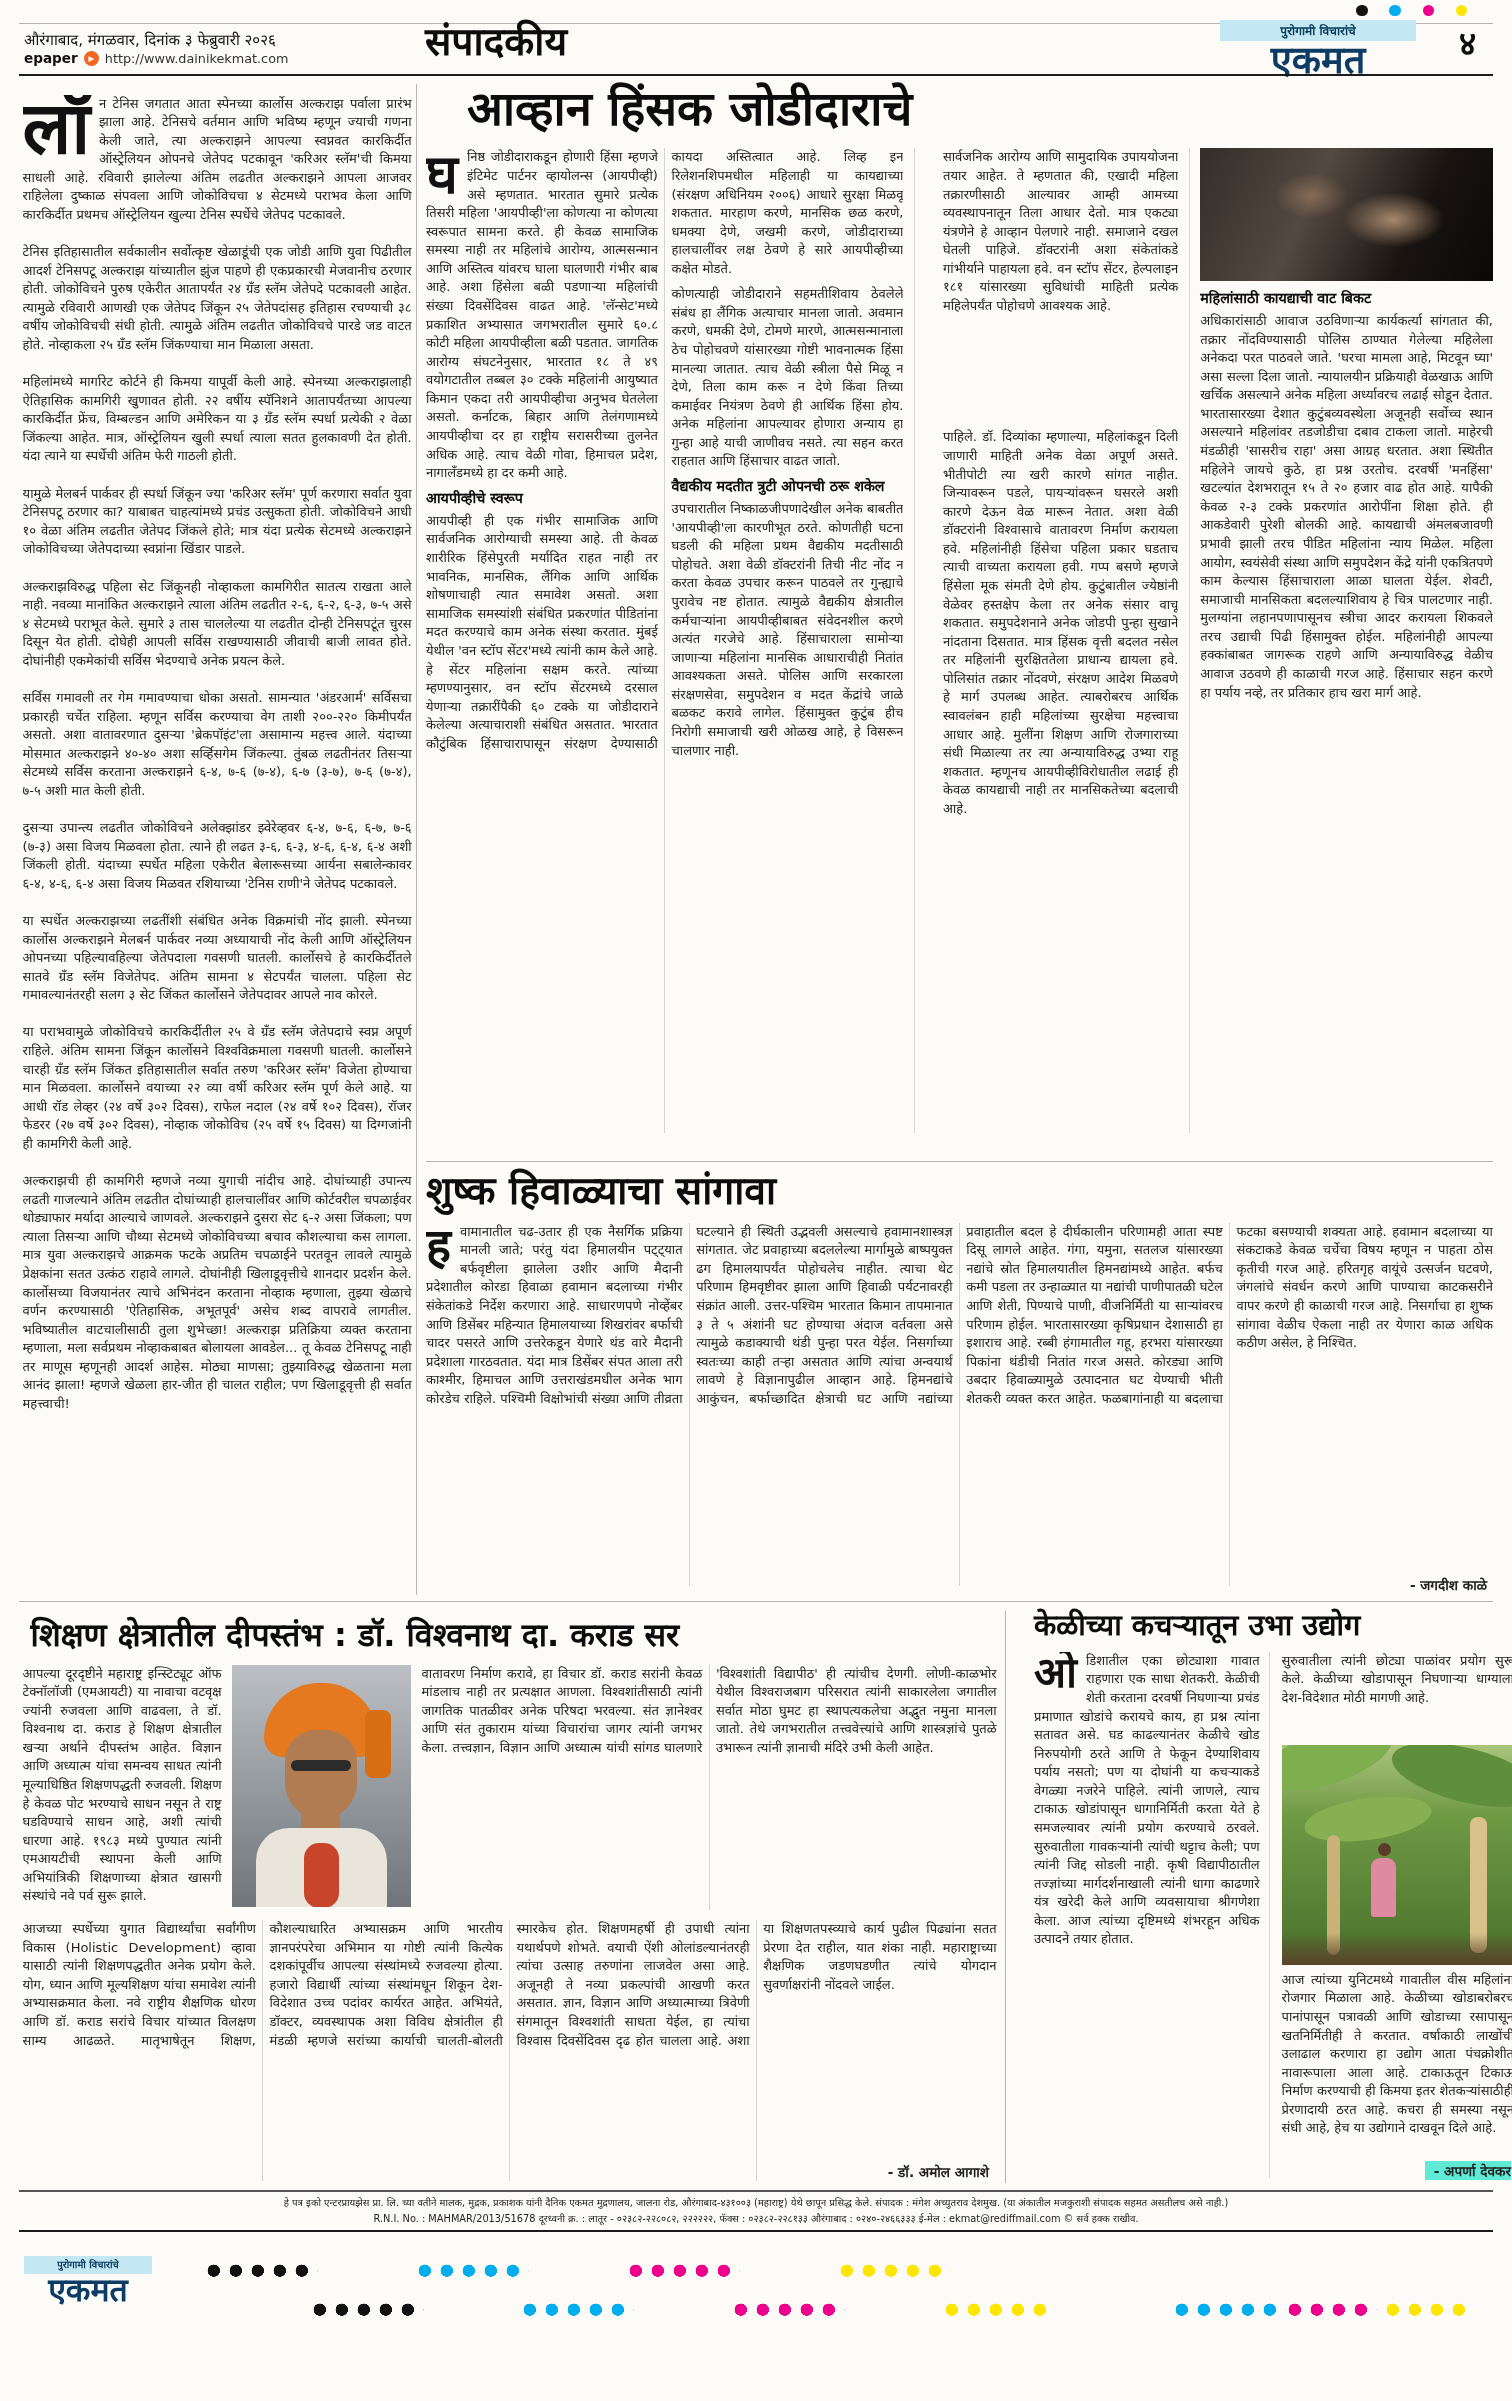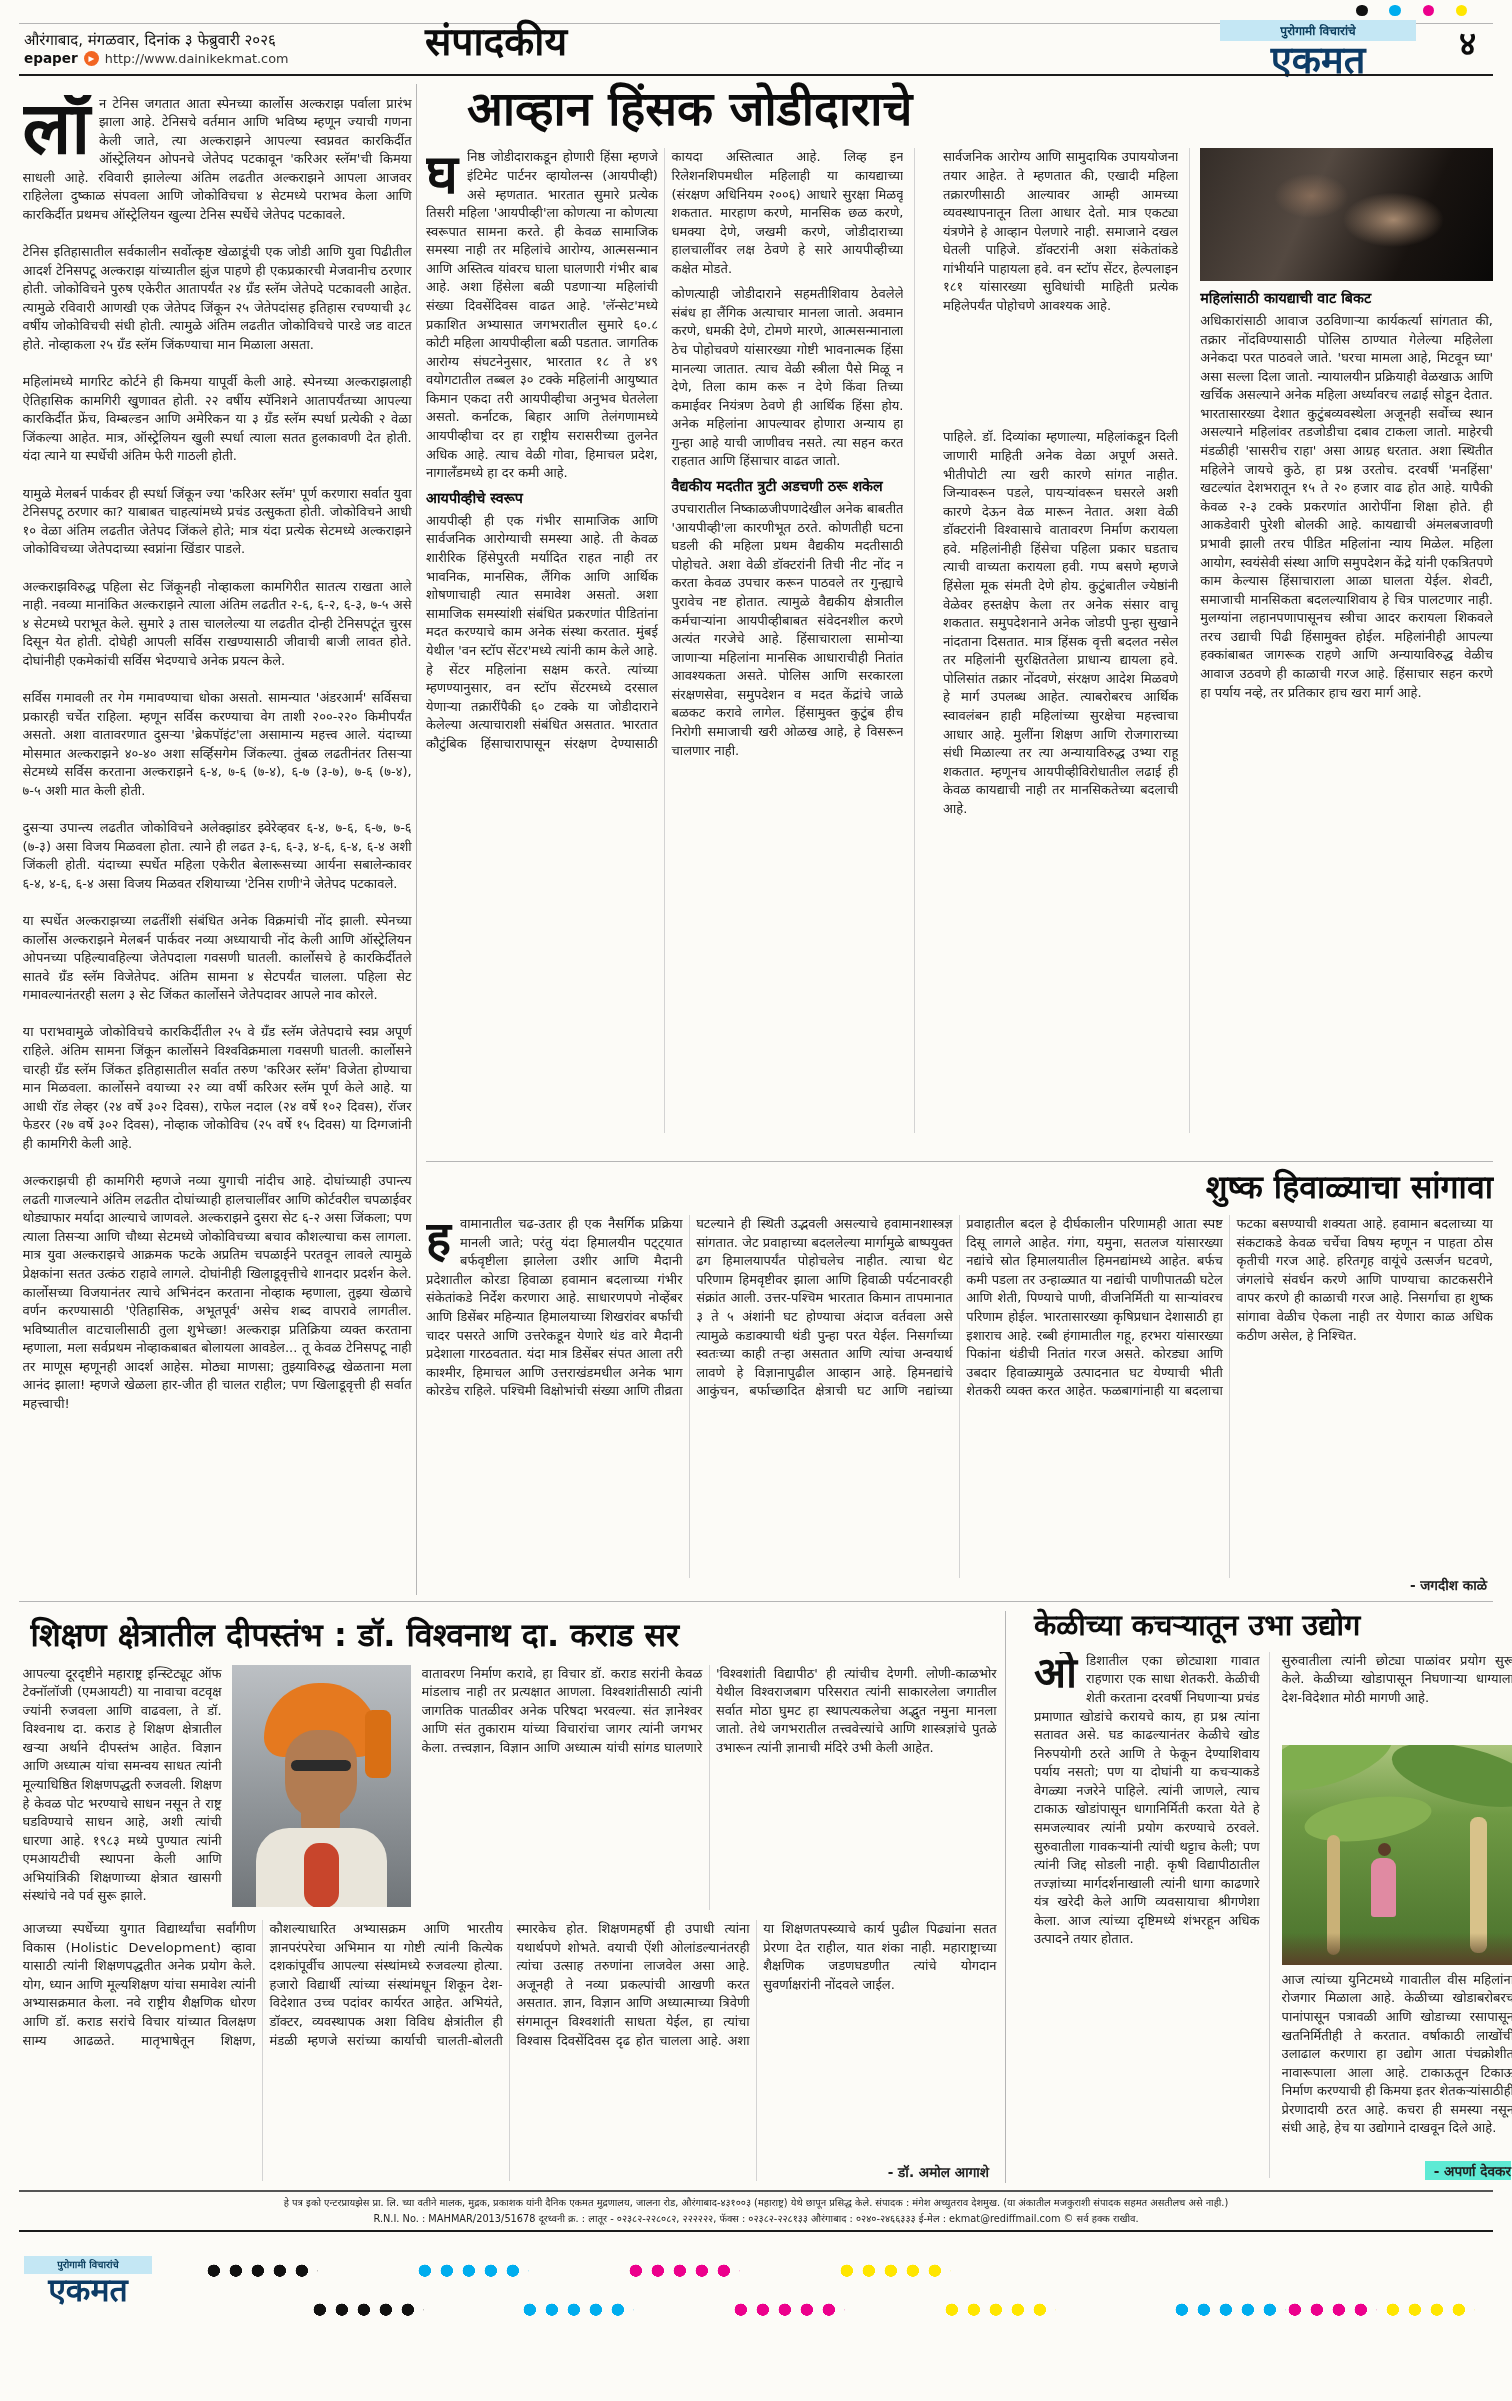--- a/index.html
+++ b/index.html
@@ -87,21 +87,21 @@
 <section class="abs" style="left:426px;top:84px;width:1067px;height:1069px;">
   <h1 class="hl" style="font-size:47px;margin:0;padding-left:41px;">आव्हान हिंसक जोडीदाराचे</h1>
   <div style="display:flex;gap:10.5px;margin-top:13.6px;height:985px;">
 
     <div class="cols2 clip" style="width:491px;height:100%;">
       <span class="dropcap" style="font-size:54px;">घ</span>
       <div class="bt">निष्ठ जोडीदाराकडून होणारी हिंसा म्हणजे इंटिमेट पार्टनर व्हायोलन्स (आयपीव्ही) असे म्हणतात. भारतात सुमारे प्रत्येक तिसरी महिला 'आयपीव्ही'ला कोणत्या ना कोणत्या स्वरूपात सामना करते. ही केवळ सामाजिक समस्या नाही तर महिलांचे आरोग्य, आत्मसन्मान आणि अस्तित्व यांवरच घाला घालणारी गंभीर बाब आहे. अशा हिंसेला बळी पडणाऱ्या महिलांची संख्या दिवसेंदिवस वाढत आहे. 'लॅन्सेट'मध्ये प्रकाशित अभ्यासात जगभरातील सुमारे ६०.८ कोटी महिला आयपीव्हीला बळी पडतात. जागतिक आरोग्य संघटनेनुसार, भारतात १८ ते ४९ वयोगटातील तब्बल ३० टक्के महिलांनी आयुष्यात किमान एकदा तरी आयपीव्हीचा अनुभव घेतलेला असतो. कर्नाटक, बिहार आणि तेलंगणामध्ये आयपीव्हीचा दर हा राष्ट्रीय सरासरीच्या तुलनेत अधिक आहे. त्याच वेळी गोवा, हिमाचल प्रदेश, नागालँडमध्ये हा दर कमी आहे.</div>
       <div class="subhead">आयपीव्हीचे स्वरूप</div>
       <div class="bt">आयपीव्ही ही एक गंभीर सामाजिक आणि सार्वजनिक आरोग्याची समस्या आहे. ती केवळ शारीरिक हिंसेपुरती मर्यादित राहत नाही तर भावनिक, मानसिक, लैंगिक आणि आर्थिक शोषणाचाही त्यात समावेश असतो. अशा सामाजिक समस्यांशी संबंधित प्रकरणांत पीडितांना मदत करण्याचे काम अनेक संस्था करतात. मुंबई येथील 'वन स्टॉप सेंटर'मध्ये त्यांनी काम केले आहे. हे सेंटर महिलांना सक्षम करते. त्यांच्या म्हणण्यानुसार, वन स्टॉप सेंटरमध्ये दरसाल येणाऱ्या तक्रारींपैकी ६० टक्के या जोडीदाराने केलेल्या अत्याचाराशी संबंधित असतात. भारतात कौटुंबिक हिंसाचारापासून संरक्षण देण्यासाठी कायदा अस्तित्वात आहे. लिव्ह इन रिलेशनशिपमधील महिलाही या कायद्याच्या (संरक्षण अधिनियम २००६) आधारे सुरक्षा मिळवू शकतात. मारहाण करणे, मानसिक छळ करणे, धमक्या देणे, जखमी करणे, जोडीदाराच्या हालचालींवर लक्ष ठेवणे हे सारे आयपीव्हीच्या कक्षेत मोडते.</div>
       <div class="bt" style="margin-top:6.8px;">कोणत्याही जोडीदाराने सहमतीशिवाय ठेवलेले संबंध हा लैंगिक अत्याचार मानला जातो. अवमान करणे, धमकी देणे, टोमणे मारणे, आत्मसन्मानाला ठेच पोहोचवणे यांसारख्या गोष्टी भावनात्मक हिंसा मानल्या जातात. त्याच वेळी स्त्रीला पैसे मिळू न देणे, तिला काम करू न देणे किंवा तिच्या कमाईवर नियंत्रण ठेवणे ही आर्थिक हिंसा होय. अनेक महिलांना आपल्यावर होणारा अन्याय हा गुन्हा आहे याची जाणीवच नसते. त्या सहन करत राहतात आणि हिंसाचार वाढत जातो.</div>
-      <div class="subhead">वैद्यकीय मदतीत त्रुटी अडचणी ठरू शकेल</div>
+      <div class="subhead">वैद्यकीय मदतीत त्रुटी ओपनची ठरू शकेल</div>
       <div class="bt">उपचारातील निष्काळजीपणादेखील अनेक बाबतीत 'आयपीव्ही'ला कारणीभूत ठरते. कोणतीही घटना घडली की महिला प्रथम वैद्यकीय मदतीसाठी पोहोचते. अशा वेळी डॉक्टरांनी तिची नीट नोंद न करता केवळ उपचार करून पाठवले तर गुन्ह्याचे पुरावेच नष्ट होतात. त्यामुळे वैद्यकीय क्षेत्रातील कर्मचाऱ्यांना आयपीव्हीबाबत संवेदनशील करणे अत्यंत गरजेचे आहे. हिंसाचाराला सामोऱ्या जाणाऱ्या महिलांना मानसिक आधाराचीही नितांत आवश्यकता असते. पोलिस आणि सरकारला संरक्षणसेवा, समुपदेशन व मदत केंद्रांचे जाळे बळकट करावे लागेल. हिंसामुक्त कुटुंब हीच निरोगी समाजाची खरी ओळख आहे, हे विसरून चालणार नाही.</div>
     </div>
 
     <div style="width:242px;border-left:0.8px solid #d3d3d3;padding-left:28px;display:flex;flex-direction:column;">
       <div class="bt clip" style="height:280px;">सार्वजनिक आरोग्य आणि सामुदायिक उपाययोजना तयार आहेत. ते म्हणतात की, एखादी महिला तक्रारणीसाठी आल्यावर आम्ही आमच्या व्यवस्थापनातून तिला आधार देतो. मात्र एकट्या यंत्रणेने हे आव्हान पेलणारे नाही. समाजाने दखल घेतली पाहिजे. डॉक्टरांनी अशा संकेतांकडे गांभीर्याने पाहायला हवे. वन स्टॉप सेंटर, हेल्पलाइन १८१ यांसारख्या सुविधांची माहिती प्रत्येक महिलेपर्यंत पोहोचणे आवश्यक आहे.</div>
       <div class="bt clip" style="flex:1;">पाहिले. डॉ. दिव्यांका म्हणाल्या, महिलांकडून दिली जाणारी माहिती अनेक वेळा अपूर्ण असते. भीतीपोटी त्या खरी कारणे सांगत नाहीत. जिन्यावरून पडले, पायऱ्यांवरून घसरले अशी कारणे देऊन वेळ मारून नेतात. अशा वेळी डॉक्टरांनी विश्वासाचे वातावरण निर्माण करायला हवे. महिलांनीही हिंसेचा पहिला प्रकार घडताच त्याची वाच्यता करायला हवी. गप्प बसणे म्हणजे हिंसेला मूक संमती देणे होय. कुटुंबातील ज्येष्ठांनी वेळेवर हस्तक्षेप केला तर अनेक संसार वाचू शकतात. समुपदेशनाने अनेक जोडपी पुन्हा सुखाने नांदताना दिसतात. मात्र हिंसक वृत्ती बदलत नसेल तर महिलांनी सुरक्षिततेला प्राधान्य द्यायला हवे. पोलिसांत तक्रार नोंदवणे, संरक्षण आदेश मिळवणे हे मार्ग उपलब्ध आहेत. त्याबरोबरच आर्थिक स्वावलंबन हाही महिलांच्या सुरक्षेचा महत्त्वाचा आधार आहे. मुलींना शिक्षण आणि रोजगाराच्या संधी मिळाल्या तर त्या अन्यायाविरुद्ध उभ्या राहू शकतात. म्हणूनच आयपीव्हीविरोधातील लढाई ही केवळ कायद्याची नाही तर मानसिकतेच्या बदलाची आहे.</div>
     </div>
 
     <div style="width:301px;border-left:0.8px solid #d3d3d3;padding-left:10.5px;">
       <div class="photo-frame" style="height:133px;background:
@@ -110,21 +110,21 @@
         linear-gradient(115deg,#342d28 0%,#544941 38%,#181310 72%,#0a0908 100%);"></div>
       <div class="subhead" style="margin-top:9px;">महिलांसाठी कायद्याची वाट बिकट</div>
       <div class="bt clip" style="height:789px;">अधिकारांसाठी आवाज उठविणाऱ्या कार्यकर्त्या सांगतात की, तक्रार नोंदविण्यासाठी पोलिस ठाण्यात गेलेल्या महिलेला अनेकदा परत पाठवले जाते. 'घरचा मामला आहे, मिटवून घ्या' असा सल्ला दिला जातो. न्यायालयीन प्रक्रियाही वेळखाऊ आणि खर्चिक असल्याने अनेक महिला अर्ध्यावरच लढाई सोडून देतात. भारतासारख्या देशात कुटुंबव्यवस्थेला अजूनही सर्वोच्च स्थान असल्याने महिलांवर तडजोडीचा दबाव टाकला जातो. माहेरची मंडळीही 'सासरीच राहा' असा आग्रह धरतात. अशा स्थितीत महिलेने जायचे कुठे, हा प्रश्न उरतोच. दरवर्षी 'मनहिंसा' खटल्यांत देशभरातून १५ ते २० हजार वाढ होत आहे. यापैकी केवळ २-३ टक्के प्रकरणांत आरोपींना शिक्षा होते. ही आकडेवारी पुरेशी बोलकी आहे. कायद्याची अंमलबजावणी प्रभावी झाली तरच पीडित महिलांना न्याय मिळेल. महिला आयोग, स्वयंसेवी संस्था आणि समुपदेशन केंद्रे यांनी एकत्रितपणे काम केल्यास हिंसाचाराला आळा घालता येईल. शेवटी, समाजाची मानसिकता बदलल्याशिवाय हे चित्र पालटणार नाही. मुलग्यांना लहानपणापासूनच स्त्रीचा आदर करायला शिकवले तरच उद्याची पिढी हिंसामुक्त होईल. महिलांनीही आपल्या हक्कांबाबत जागरूक राहणे आणि अन्यायाविरुद्ध वेळीच आवाज उठवणे ही काळाची गरज आहे. हिंसाचार सहन करणे हा पर्याय नव्हे, तर प्रतिकार हाच खरा मार्ग आहे.</div>
     </div>
   </div>
 </section>
 
 <div class="rule-soft" style="left:426px;top:1161px;width:1067px;height:0.8px;"></div>
 
 <section class="abs" style="left:426px;top:1170px;width:1067px;height:425px;">
-  <h1 class="hl" style="font-size:32px;margin:0;text-align:right;">शुष्क हिवाळ्याचा सांगावा</h1>
+  <h1 class="hl" style="font-size:39px;margin:0;">शुष्क हिवाळ्याचा सांगावा</h1>
   <div class="cols4 clip" style="margin-top:10.5px;height:363px;">
     <span class="dropcap" style="font-size:47px;">ह</span>
     <div class="bt">वामानातील चढ-उतार ही एक नैसर्गिक प्रक्रिया मानली जाते; परंतु यंदा हिमालयीन पट्ट्यात बर्फवृष्टीला झालेला उशीर आणि मैदानी प्रदेशातील कोरडा हिवाळा हवामान बदलाच्या गंभीर संकेतांकडे निर्देश करणारा आहे. साधारणपणे नोव्हेंबर आणि डिसेंबर महिन्यात हिमालयाच्या शिखरांवर बर्फाची चादर पसरते आणि उत्तरेकडून येणारे थंड वारे मैदानी प्रदेशाला गारठवतात. यंदा मात्र डिसेंबर संपत आला तरी काश्मीर, हिमाचल आणि उत्तराखंडमधील अनेक भाग कोरडेच राहिले. पश्चिमी विक्षोभांची संख्या आणि तीव्रता घटल्याने ही स्थिती उद्भवली असल्याचे हवामानशास्त्रज्ञ सांगतात. जेट प्रवाहाच्या बदललेल्या मार्गामुळे बाष्पयुक्त ढग हिमालयापर्यंत पोहोचलेच नाहीत. त्याचा थेट परिणाम हिमवृष्टीवर झाला आणि हिवाळी पर्यटनावरही संक्रांत आली. उत्तर-पश्चिम भारतात किमान तापमानात ३ ते ५ अंशांनी घट होण्याचा अंदाज वर्तवला असे त्यामुळे कडाक्याची थंडी पुन्हा परत येईल. निसर्गाच्या स्वतःच्या काही तऱ्हा असतात आणि त्यांचा अन्वयार्थ लावणे हे विज्ञानापुढील आव्हान आहे. हिमनद्यांचे आकुंचन, बर्फाच्छादित क्षेत्राची घट आणि नद्यांच्या प्रवाहातील बदल हे दीर्घकालीन परिणामही आता स्पष्ट दिसू लागले आहेत. गंगा, यमुना, सतलज यांसारख्या नद्यांचे स्रोत हिमालयातील हिमनद्यांमध्ये आहेत. बर्फच कमी पडला तर उन्हाळ्यात या नद्यांची पाणीपातळी घटेल आणि शेती, पिण्याचे पाणी, वीजनिर्मिती या साऱ्यांवरच परिणाम होईल. भारतासारख्या कृषिप्रधान देशासाठी हा इशाराच आहे. रब्बी हंगामातील गहू, हरभरा यांसारख्या पिकांना थंडीची नितांत गरज असते. कोरड्या आणि उबदार हिवाळ्यामुळे उत्पादनात घट येण्याची भीती शेतकरी व्यक्त करत आहेत. फळबागांनाही या बदलाचा फटका बसण्याची शक्यता आहे. हवामान बदलाच्या या संकटाकडे केवळ चर्चेचा विषय म्हणून न पाहता ठोस कृतीची गरज आहे. हरितगृह वायूंचे उत्सर्जन घटवणे, जंगलांचे संवर्धन करणे आणि पाण्याचा काटकसरीने वापर करणे ही काळाची गरज आहे. निसर्गाचा हा शुष्क सांगावा वेळीच ऐकला नाही तर येणारा काळ अधिक कठीण असेल, हे निश्चित.</div>
   </div>
   <div class="byline abs" style="right:6px;bottom:1.5px;background:#fcfbf7;padding-left:10.5px;">- जगदीश काळे</div>
 </section>
 
 <div class="rule-soft" style="left:19px;top:1601px;width:1474px;height:0.8px;"></div>
 
 <section class="abs" style="left:22.6px;top:1610px;width:974px;height:574px;">

